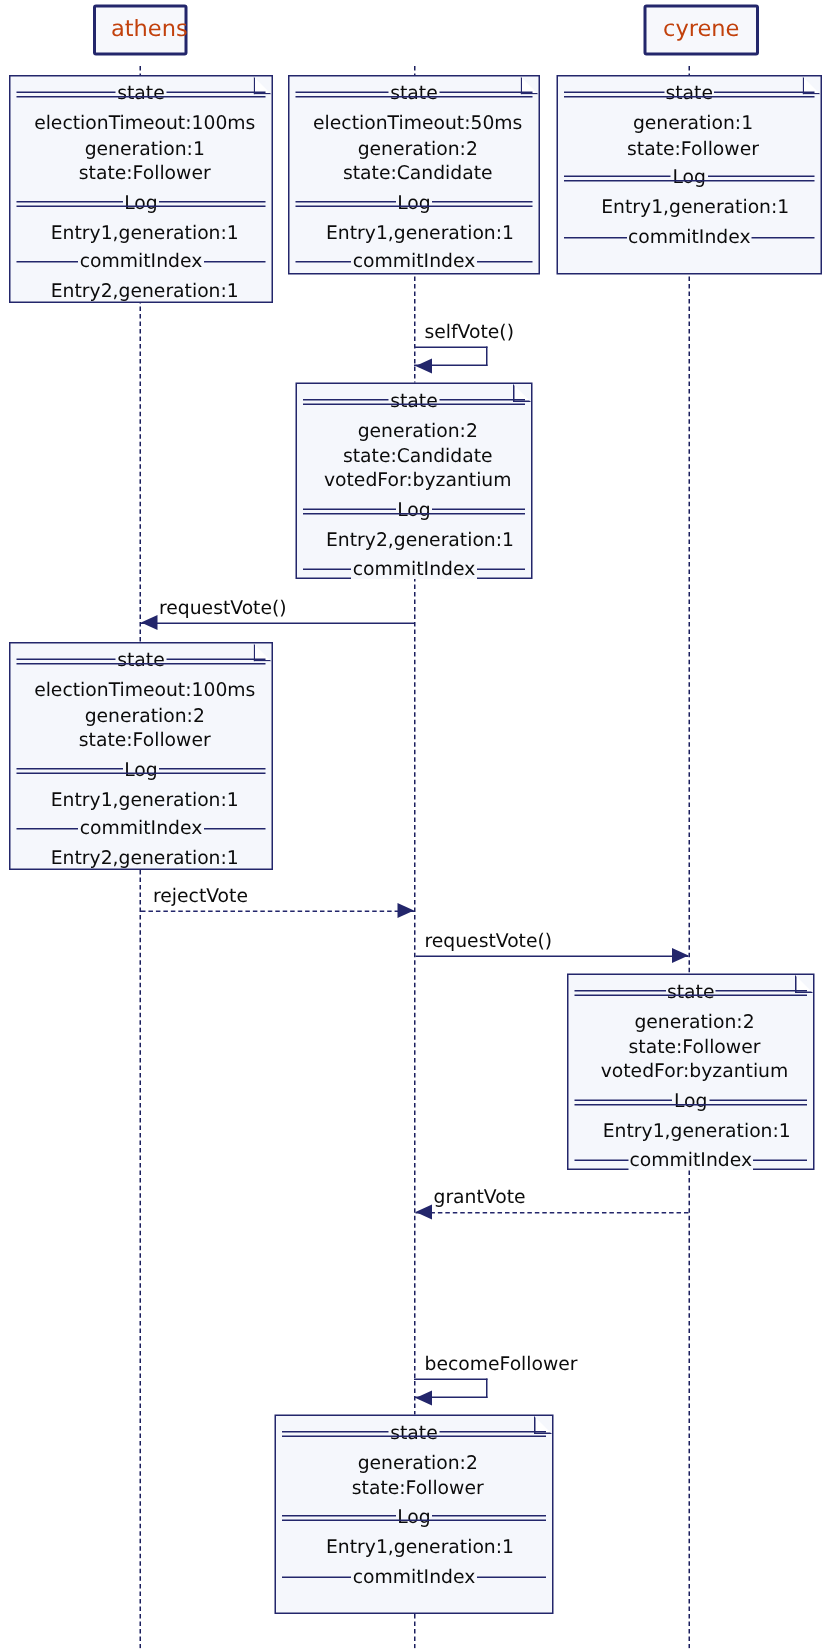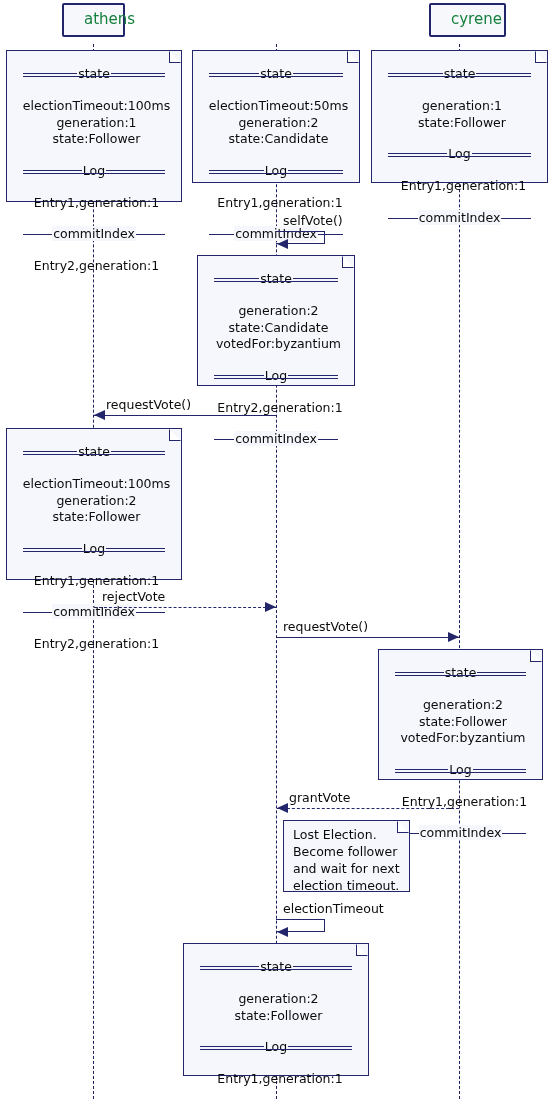--- a/index.html
+++ b/index.html
@@ -28,25 +28,25 @@
     bottom: 0;
   }
 
   
   .participant {
     position: absolute;
     box-sizing: border-box;
     background: #F7F8FC;
     border: 2px solid #23266b;
     border-radius: 2px;
-    color: #15803d;
+    color: #c2410c;
     font-size: 15px;
     line-height: 1;
     text-align: center;
-    padding: 7px 10px 8px 20px;
+    padding: 7px 10px 8px 10px;
     white-space: nowrap;
   }
 
   
   .note {
     position: absolute;
     box-sizing: border-box;
     background: #F5F7FC;
     border: 1px solid #23266b;
     color: #0b0b0b;
@@ -71,21 +71,21 @@
     padding: 6px 9px 6px 9px;
   }
   .note.text-note .nline {
     white-space: nowrap;
   }
 
   
   .sect-sep {
     position: relative;
     height: 15px;
-    margin: 16px;
+    margin: 4px;
   }
   
   .sect-sep.double::before,
   .sect-sep.double::after {
     content: "";
     position: absolute;
     left: 0; right: 0;
     height: 0;
     border-top: 1px solid #23266b;
   }
@@ -301,29 +301,22 @@
     <div class="sect-sep single">
       <div class="sep-label"><span>commitIndex</span></div>
     </div>
     <div class="spacer"></div>
   </div>
 
   <div class="msg-label" style="left:289px; top:792px;">grantVote</div>
   <div class="msg-line dashed" style="left:277px; top:808px; width:182px;"></div>
   <div class="arrowhead left" style="left:277px; top:803px;"></div>
 
-  <div class="note text-note" style="left:283px; top:820px; width:127px; height:72px;">
-    <div class="fold"></div>
-    <div class="nline">Lost Election.</div>
-    <div class="nline">Become follower</div>
-    <div class="nline">and wait for next</div>
-    <div class="nline">election timeout.</div>
-  </div>
-
-  <div class="msg-label" style="left:283px; top:903px;">electionTimeout</div>
+
+  <div class="msg-label" style="left:283px; top:903px;">becomeFollower</div>
   <div class="selfcall" style="left:276px; top:919px; width:49px; height:13px;"></div>
   <div class="arrowhead left" style="left:277px; top:927px;"></div>
 
   <div class="note" style="left:183px; top:943px; width:186px; height:133px;">
     <div class="fold"></div>
     <div class="sect-sep double">
       <div class="sep-label"><span>state</span></div>
     </div>
     <div class="field">generation:2</div>
     <div class="field">state:Follower</div>

